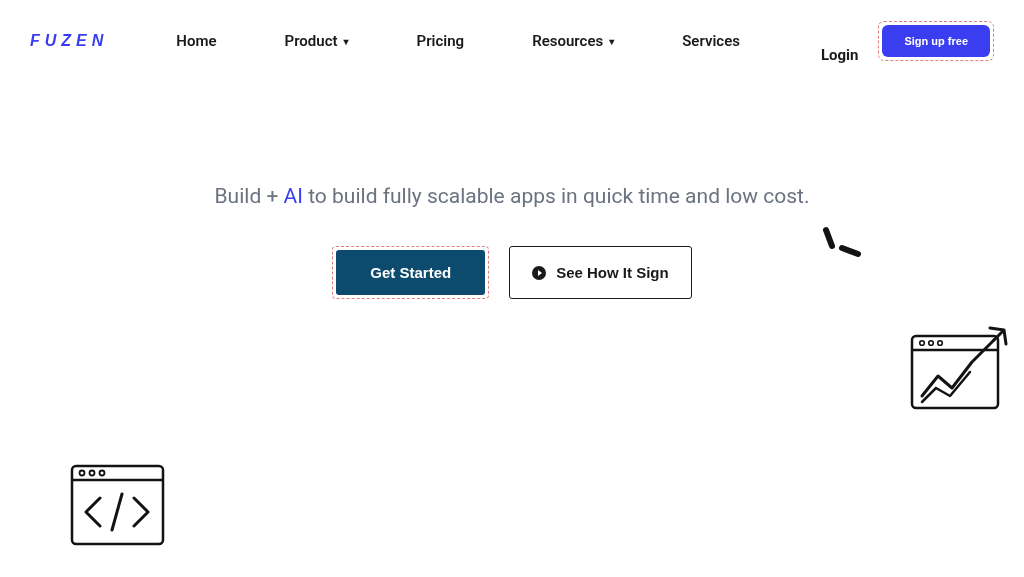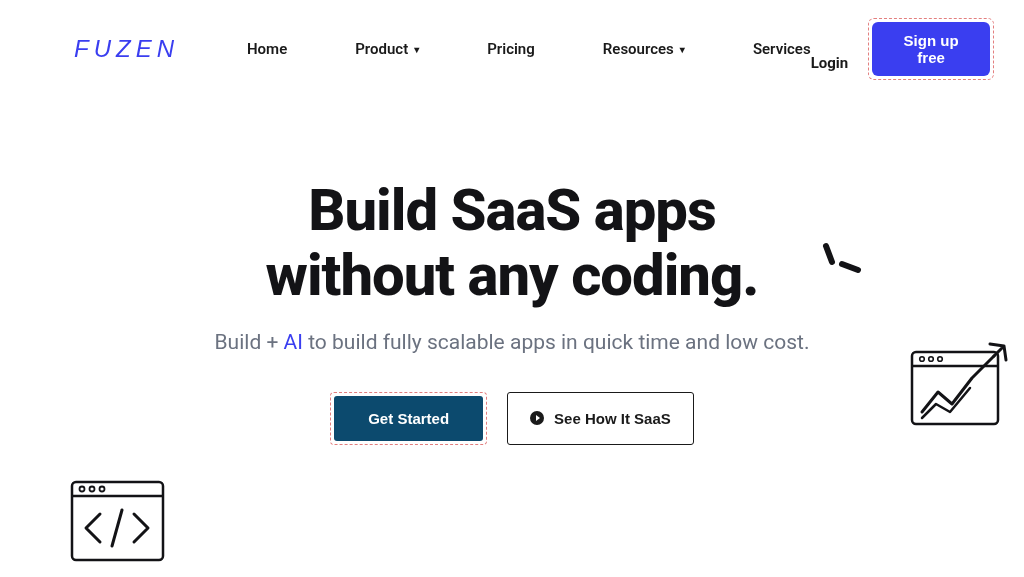--- a/index.html
+++ b/index.html
@@ -15,27 +15,26 @@
       overflow: hidden;
       color: #1a1a1a;
     }
     header.nav {
       display: flex;
       align-items: center;
       padding: 18px 30px 18px 30px;
     }
     .logo {
       font-family: "Arial Black", Arial, sans-serif;
-      font-weight: 400;
+      font-weight: 700;
       font-style: italic;
       letter-spacing: 5px;
-      font-size: 24px;
+      font-size: 16px;
       color: #3a3ef0;
       margin-right: 40px;
-      margin-left: 44px;
     }
     nav.main-nav {
       display: flex;
       align-items: center;
       gap: 40px;
     }
     .nav-item {
       display: flex;
       align-items: center;
       gap: 6px;
@@ -64,21 +63,21 @@
       margin-top: 28px;
     }
     .signup-wrap {
       border: 1px dashed rgba(200,0,0,0.5);
       padding: 3px;
       border-radius: 6px;
     }
     .signup-btn {
       background: #3a3ef0;
       color: #ffffff;
-      font-size: 15px;
+      font-size: 11px;
       font-weight: 700;
       padding: 10px 22px;
       border: none;
       border-radius: 6px;
       cursor: pointer;
     }
     .hero {
       text-align: center;
       padding-top: 80px;
       position: relative;
@@ -199,34 +198,30 @@
   </nav>
   <div class="nav-right">
     <div class="login">Login</div>
     <div class="signup-wrap">
       <button class="signup-btn">Sign up free</button>
     </div>
   </div>
 </header>
 
 <section class="hero">
-  <h1 class="headline">
-    <span>Build SaaS apps</span><br>
-    <span>without any coding.</span>
-  </h1>
   <p class="subhead">
     <span>Build + </span><span class="accent">AI</span><span> to build fully scalable apps in quick time and low cost.</span>
   </p>
   <div class="cta-row">
     <div class="cta-primary-wrap">
       <button class="cta-primary">Get Started</button>
     </div>
     <button class="cta-secondary">
       <span class="play-icon"></span>
-      <span>See How It SaaS</span>
+      <span>See How It Sign</span>
     </button>
   </div>
 
   <svg class="deco-sparks" width="50" height="50" viewBox="0 0 50 50" fill="none">
     <path d="M12 8 L18 24" stroke="#131316" stroke-width="6" stroke-linecap="round"></path>
     <path d="M28 26 L44 32" stroke="#131316" stroke-width="6" stroke-linecap="round"></path>
   </svg>
 
   <svg class="deco-code" width="95" height="82" viewBox="0 0 95 82" fill="none">
     <rect x="2" y="2" width="91" height="78" rx="4" stroke="#131316" stroke-width="2.5" fill="#ffffff"></rect>

